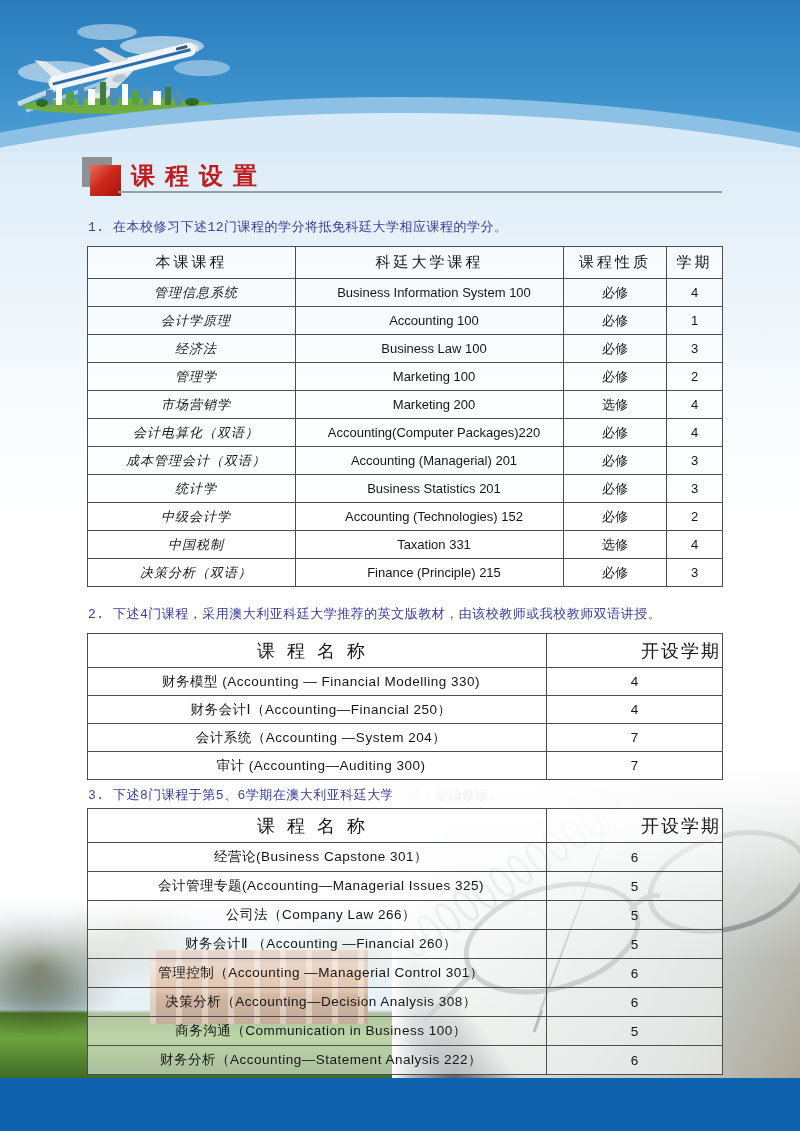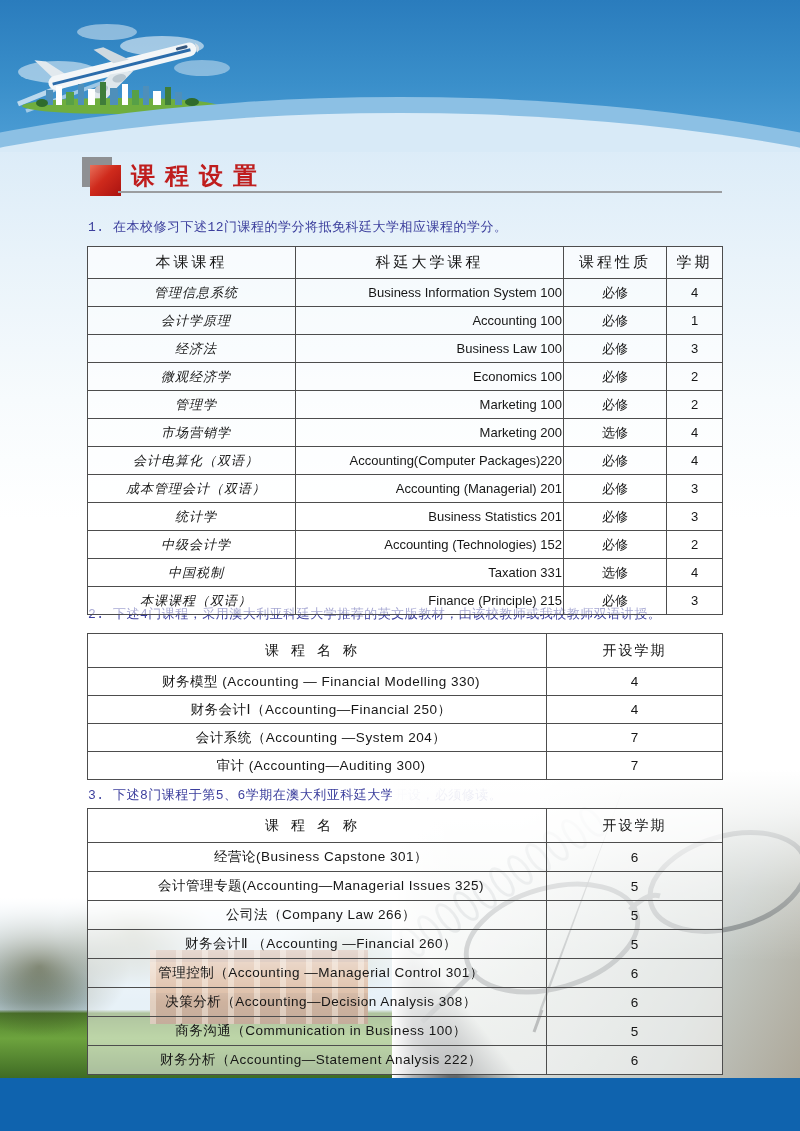--- a/index.html
+++ b/index.html
@@ -31,28 +31,28 @@
   table.ctable{position:absolute;left:87px;width:635px;border-collapse:collapse;table-layout:fixed;z-index:3;}
   table.ctable th,table.ctable td{border:1px solid #4d4d4d;color:#161616;overflow:hidden;white-space:nowrap;}
   table.ctable th{background:rgba(255,255,255,.68);font-weight:normal;}
   table.ctable td{background:rgba(255,255,255,.55);}
 
   .t1{top:246px;}
   .t1 col.c0{width:208px;} .t1 col.c1{width:268px;} .t1 col.c2{width:103px;} .t1 col.c3{width:56px;}
   .t1 th{height:29px;font-size:15px;letter-spacing:3px;text-align:center;}
   .t1 td{height:25px;font-size:13px;}
   .t1 td:nth-child(1){text-align:center;padding-left:10px;letter-spacing:1px;font-style:italic;}
-  .t1 td:nth-child(2){text-align:right;padding-left:10px;margin-top:24px;}
+  .t1 td:nth-child(2){text-align:center;padding-left:10px;margin-top:24px;}
   .t1 td:nth-child(3),.t1 td:nth-child(4){text-align:center;}
 
   .t2{top:633px;} .t3{top:808px;}
   .t2 col.c0,.t3 col.c0{width:459px;} .t2 col.c1,.t3 col.c1{width:176px;}
-  .t2 th,.t3 th{height:31px;font-size:14px;text-align:center;}
+  .t2 th,.t3 th{height:31px;font-size:18px;text-align:center;}
   .t2 th:first-child,.t3 th:first-child{letter-spacing:12px;}
-  .t2 th:last-child,.t3 th:last-child{letter-spacing:2px;}
+  .t2 th:last-child,.t3 th:last-child{letter-spacing:2px;text-align:right;}
   .t2 td,.t3 td{height:25px;font-size:13.5px;}
   .t3 td{height:26px;}
   .t2 td:first-child,.t3 td:first-child{text-align:center;padding-left:9px;letter-spacing:.5px;}
   .t2 td:last-child,.t3 td:last-child{text-align:center;}
   .t3 td{background:rgba(255,255,255,.5);}
 
   
   .photo-left{position:absolute;left:0;top:898px;width:392px;height:180px;z-index:1;
      background:
        radial-gradient(ellipse 130px 100px at 10% 38%, rgba(52,62,30,.95), rgba(52,62,30,0) 70%),
@@ -167,26 +167,20 @@
           <td>必修</td>
           <td>1</td>
         </tr>
         <tr>
           <td>经济法</td>
           <td>Business Law 100</td>
           <td>必修</td>
           <td>3</td>
         </tr>
         <tr>
-          <td>微观经济学</td>
-          <td>Economics 100</td>
-          <td>必修</td>
-          <td>2</td>
-        </tr>
-        <tr>
           <td>管理学</td>
           <td>Marketing 100</td>
           <td>必修</td>
           <td>2</td>
         </tr>
         <tr>
           <td>市场营销学</td>
           <td>Marketing 200</td>
           <td>选修</td>
           <td>4</td>
@@ -215,21 +209,21 @@
           <td>必修</td>
           <td>2</td>
         </tr>
         <tr>
           <td>中国税制</td>
           <td>Taxation 331</td>
           <td>选修</td>
           <td>4</td>
         </tr>
         <tr>
-          <td>本课课程（双语）</td>
+          <td>决策分析（双语）</td>
           <td>Finance (Principle) 215</td>
           <td>必修</td>
           <td>3</td>
         </tr>
       </tbody>
     </table>
 
   <div class="sec sec2">2. 下述4门课程，采用澳大利亚科廷大学推荐的英文版教材，由该校教师或我校教师双语讲授。</div>
   <table class="ctable t2">
     <colgroup>

